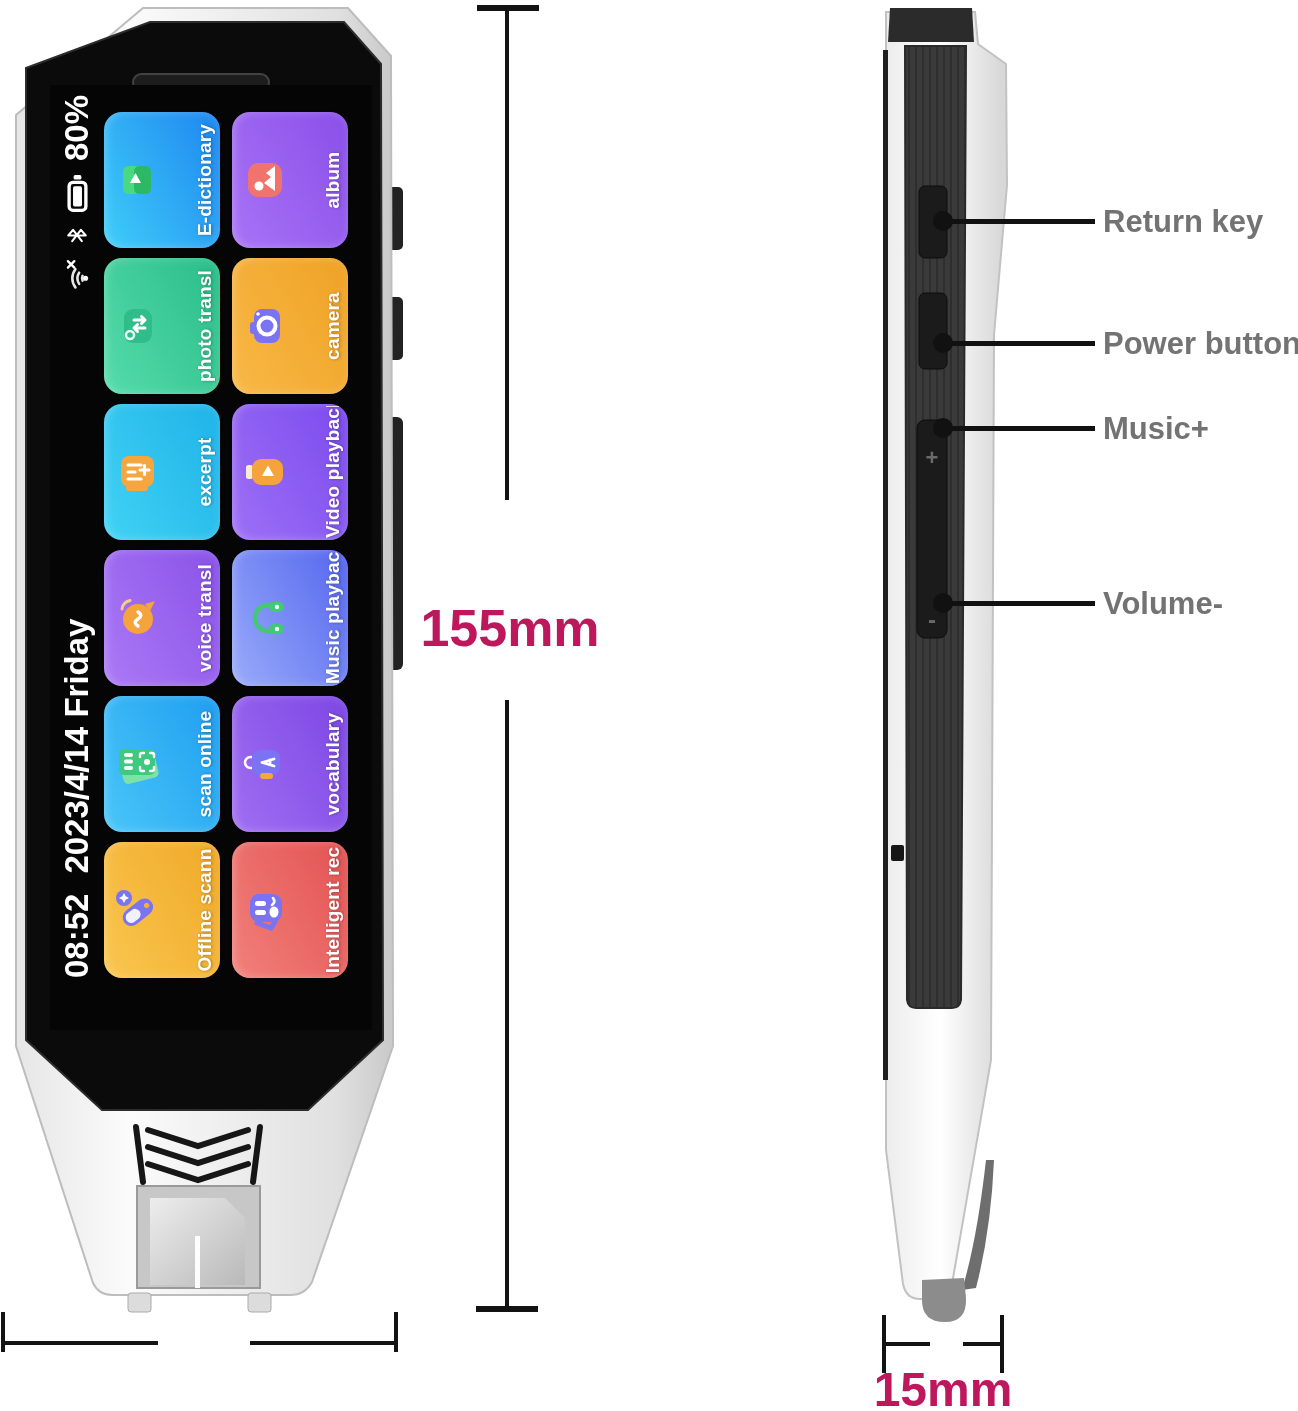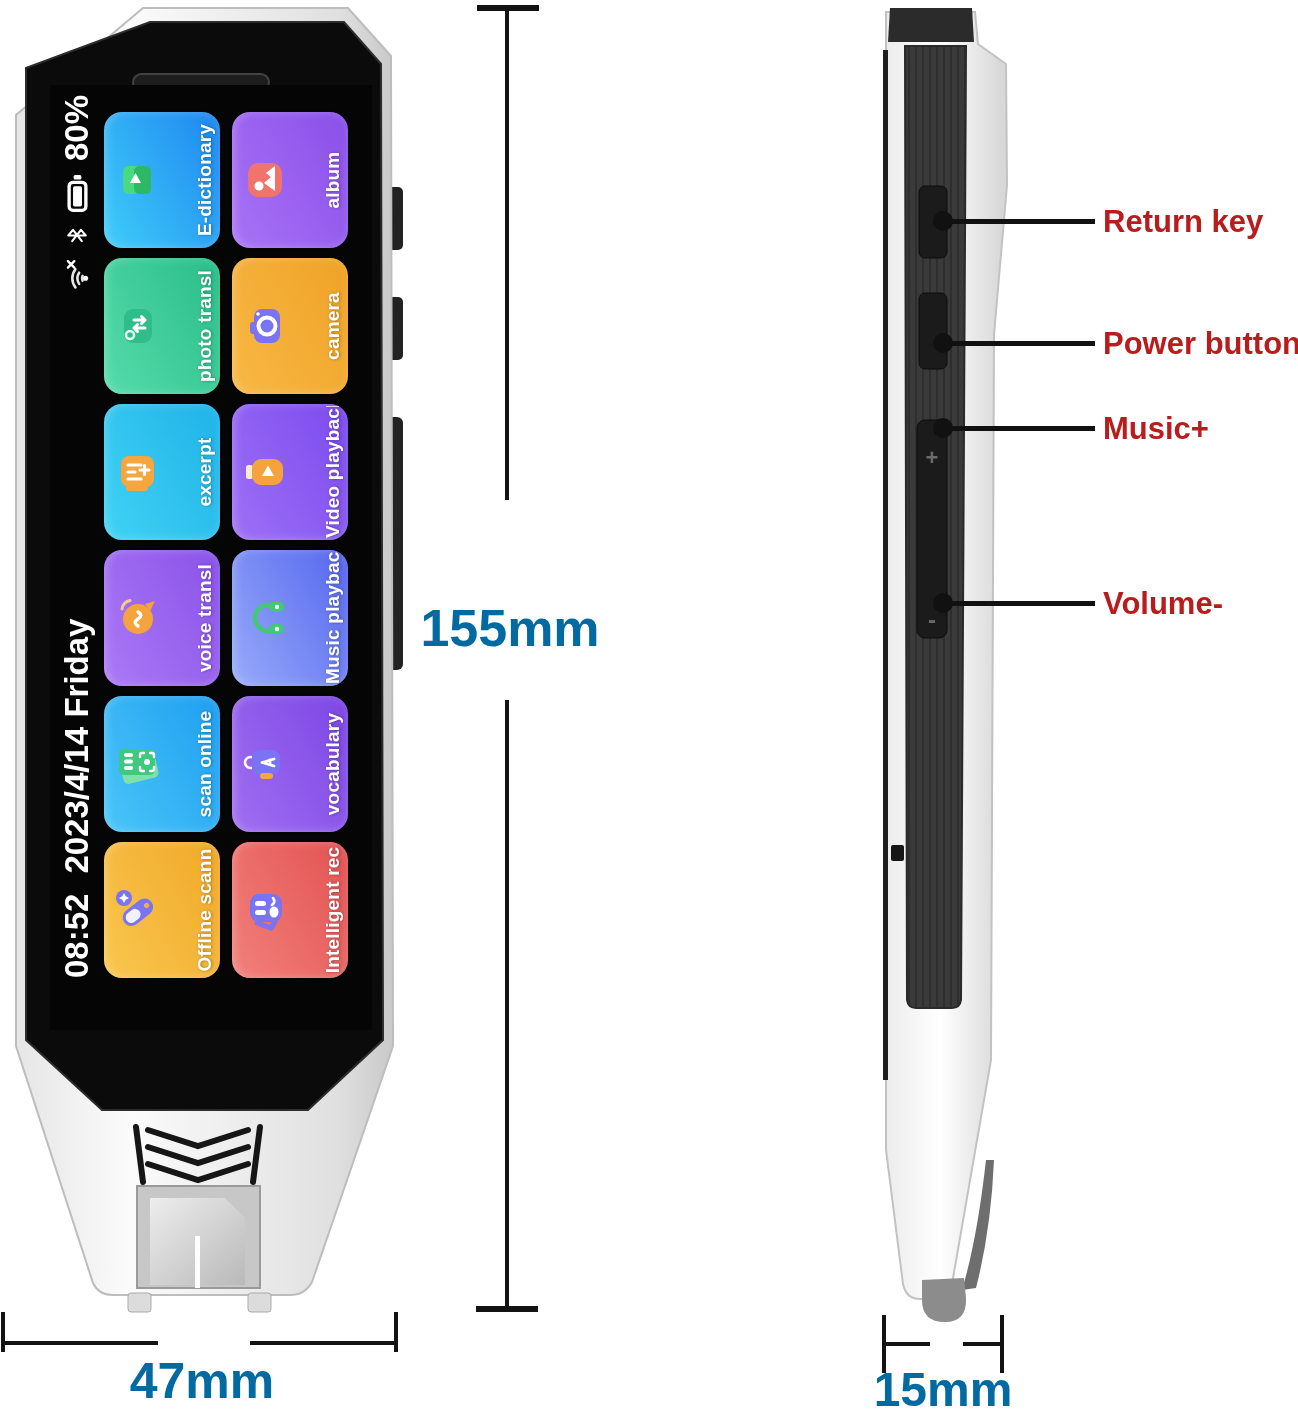--- a/index.html
+++ b/index.html
@@ -19,24 +19,24 @@
   .tile-row{display:flex;gap:10px;}
   .tile{width:136px;height:116px;border-radius:18px;position:relative;
         box-shadow:inset 0 2px 10px rgba(255,255,255,.25), 0 0 0 1px rgba(0,0,0,.25);}
   .tile svg{display:block;margin:5px auto 0;width:56px;height:56px;}
   .tile-label{position:absolute;bottom:4px;left:2px;right:2px;text-align:center;font-size:19px;
         font-weight:600;color:#fff;white-space:nowrap;overflow:hidden;
         text-shadow:0 1px 3px rgba(0,0,0,.35);letter-spacing:.2px;}
   
   .dot{position:absolute;width:20px;height:20px;border-radius:50%;background:#111;z-index:4;}
   .cline{position:absolute;height:5px;background:#111;z-index:4;}
-  .clabel{position:absolute;left:1103px;font-size:31px;font-weight:700;color:#b91c1c;z-index:4;white-space:nowrap;}
+  .clabel{position:absolute;left:1103px;font-size:31px;font-weight:700;color:#737373;z-index:4;white-space:nowrap;}
   
   .dim{position:absolute;background:#131313;z-index:4;}
-  .dim-text{position:absolute;color:#0369a1;font-weight:700;text-align:center;z-index:4;}
+  .dim-text{position:absolute;color:#be185d;font-weight:700;text-align:center;z-index:4;}
   .dt-155{left:380px;top:598px;width:260px;font-size:52px;}
   .dt-47{left:92px;top:1352px;width:220px;font-size:50px;}
   .dt-15{left:833px;top:1362px;width:220px;font-size:48px;}
 </style>
 </head>
 <body>
 
 <div id="canvas">
 
   <svg class="scene" width="1298" height="1411" viewBox="0 0 1298 1411">
@@ -342,21 +342,20 @@
   <div class="dim" style="left:477px;top:5px;width:62px;height:6px"></div>
   <div class="dim" style="left:505px;top:8px;width:4px;height:492px"></div>
   <div class="dim-text dt-155">155mm</div>
   <div class="dim" style="left:505px;top:700px;width:4px;height:608px"></div>
   <div class="dim" style="left:476px;top:1306px;width:62px;height:6px"></div>
 
   <div class="dim" style="left:1px;top:1312px;width:4px;height:40px"></div>
   <div class="dim" style="left:2px;top:1341px;width:156px;height:4px"></div>
   <div class="dim" style="left:250px;top:1341px;width:146px;height:4px"></div>
   <div class="dim" style="left:394px;top:1312px;width:4px;height:40px"></div>
-  <div class="dim-text dt-47">47mm</div>
 
   <div class="dim" style="left:882px;top:1315px;width:4px;height:58px"></div>
   <div class="dim" style="left:884px;top:1342px;width:46px;height:4px"></div>
   <div class="dim" style="left:963px;top:1342px;width:41px;height:4px"></div>
   <div class="dim" style="left:1000px;top:1315px;width:4px;height:58px"></div>
   <div class="dim-text dt-15">15mm</div>
 
 </div>
 
 </body></html>

